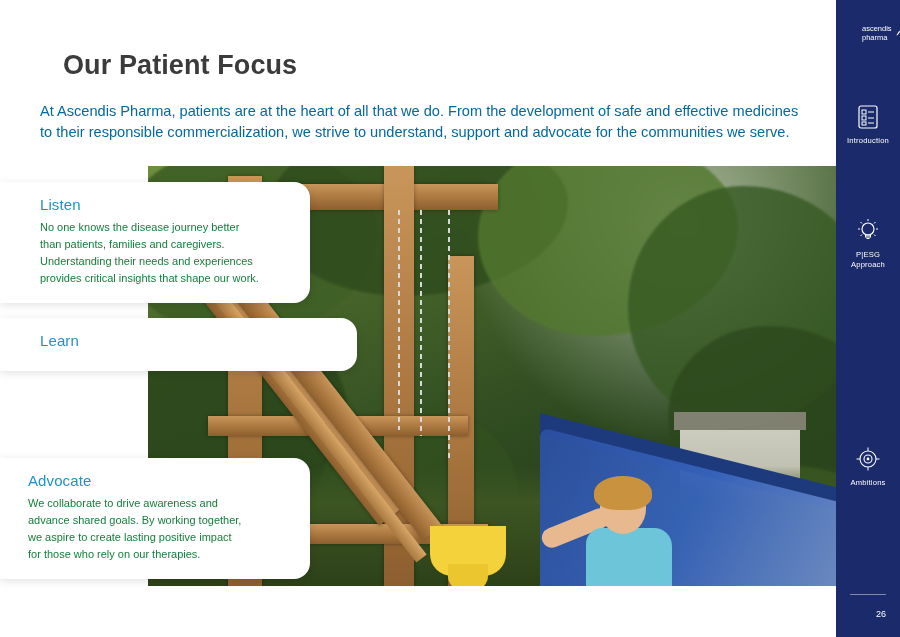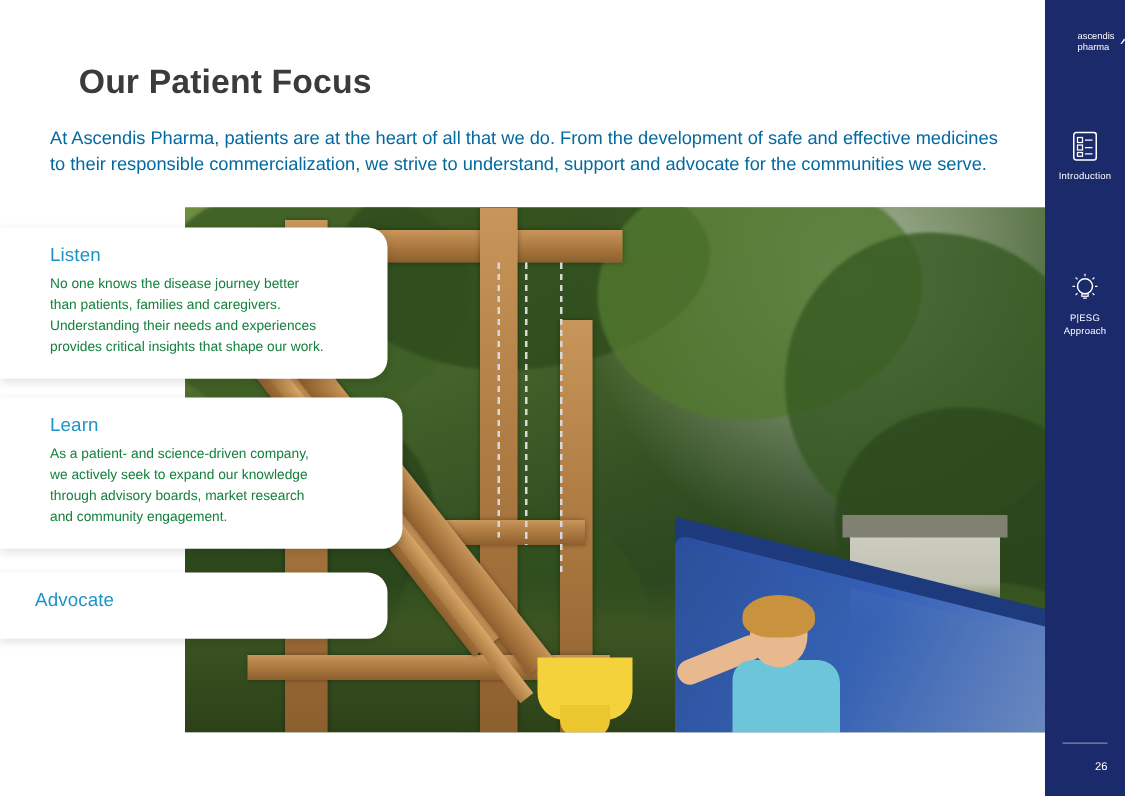--- a/index.html
+++ b/index.html
@@ -190,21 +190,21 @@
     letter-spacing: .1px;
   }
   .card .card-body {
     font-size: 11px;
     line-height: 17px;
     color: #15803d;
     margin: 0;
     white-space: pre-line;
   }
   .card-listen   { left: 0px;  top: 182px; width: 310px; }
-  .card-learn    { left: 0px;  top: 318px; width: 322px; }
+  .card-learn    { left: 0px;  top: 318px; width: 357px; }
   .card-advocate { left: 0px;  top: 458px; width: 310px; padding-left: 28px; }
 
   
   .left-gutter {
     position: absolute;
     left: 0; top: 166px; width: 148px; height: 471px;
     background: #ffffff;
   }
   .bottom-gutter {
     position: absolute;
@@ -334,28 +334,28 @@
   <div class="card card-listen">
     <h2 class="card-title">Listen</h2>
     <p class="card-body">No one knows the disease journey better
 than patients, families and caregivers.
 Understanding their needs and experiences
 provides critical insights that shape our work.</p>
   </div>
 
   <div class="card card-learn">
     <h2 class="card-title">Learn</h2>
-    <p class="card-body">As a patient- and science-driven company,
-we actively seek to expand our knowledge
-through advisory boards, market research
-and community engagement.</p>
   </div>
 
   <div class="card card-advocate">
     <h2 class="card-title">Advocate</h2>
+    <p class="card-body">We collaborate to drive awareness and
+advance shared goals. By working together,
+we aspire to create lasting positive impact
+for those who rely on our therapies.</p>
   </div>
 
   <div class="sidebar">
 
     <div class="logo">
       <span class="logo-text">ascendis
 pharma</span>
       <svg width="12" height="14" viewBox="0 0 12 14">
         <path d="M1 13 L9 1 L11 4 L4 13 Z" fill="#ffffff"></path>
       </svg>
@@ -385,20 +385,32 @@
         <rect x="7" y="12" width="4" height="4" fill="none" stroke="#ffffff" stroke-width="1"></rect>
         <rect x="7" y="18" width="4" height="3" fill="none" stroke="#ffffff" stroke-width="1"></rect>
         <line x1="13" y1="8" x2="19" y2="8" stroke="#ffffff" stroke-width="1"></line>
         <line x1="13" y1="14" x2="19" y2="14" stroke="#ffffff" stroke-width="1"></line>
         <line x1="13" y1="19" x2="19" y2="19" stroke="#ffffff" stroke-width="1"></line>
       </svg>
       <div class="nav-label">Introduction</div>
     </div>
 
 
+    <div class="nav-item nav-ambitions">
+      <svg class="nav-icon" viewBox="0 0 26 26">
+        <circle cx="13" cy="13" r="8" fill="none" stroke="#ffffff" stroke-width="1.1"></circle>
+        <circle cx="13" cy="13" r="4" fill="none" stroke="#ffffff" stroke-width="1.1"></circle>
+        <circle cx="13" cy="13" r="1.4" fill="#ffffff"></circle>
+        <line x1="13" y1="1.5" x2="13" y2="5" stroke="#ffffff" stroke-width="1"></line>
+        <line x1="13" y1="21" x2="13" y2="24.5" stroke="#ffffff" stroke-width="1"></line>
+        <line x1="1.5" y1="13" x2="5" y2="13" stroke="#ffffff" stroke-width="1"></line>
+        <line x1="21" y1="13" x2="24.5" y2="13" stroke="#ffffff" stroke-width="1"></line>
+      </svg>
+      <div class="nav-label">Ambitions</div>
+    </div>
 
     <div class="page-number-wrap">
       <span class="page-number">26</span>
     </div>
 
   </div>
 
 </div>
 
 </body></html>

